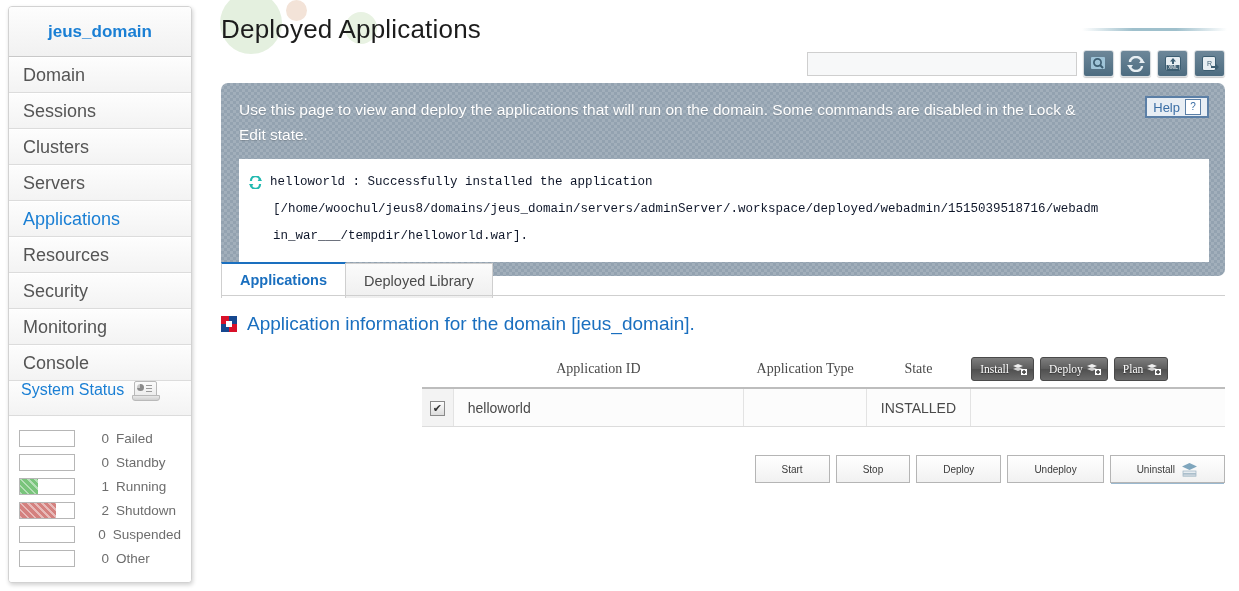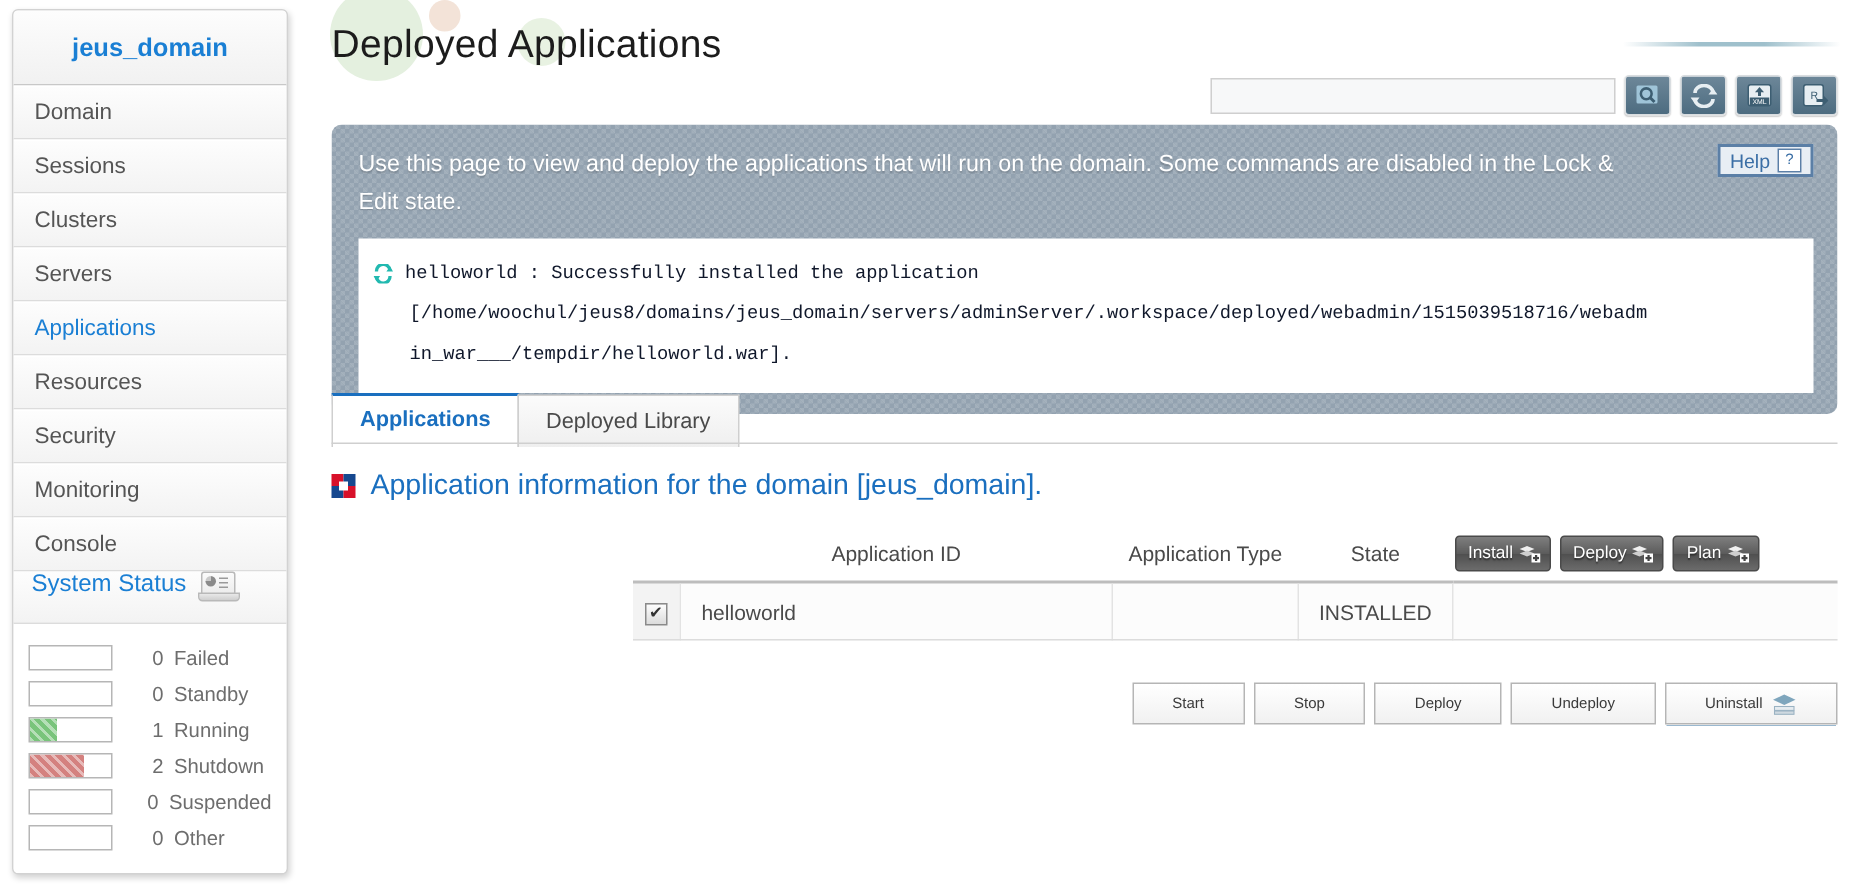--- a/index.html
+++ b/index.html
@@ -25,21 +25,21 @@
     height: 49px; line-height: 49px;
     text-align: center;
     font-size: 17px; font-weight: bold;
     color: #1a7fd4;
     background: linear-gradient(to bottom,#fdfdfd 0%, #f1f1f1 100%);
     border-bottom: 1px solid #c8c8c8;
   }
   .sb-item {
     height: 34px; line-height: 34px;
     padding-left: 14px;
-    font-size: 15px;
+    font-size: 18px;
     color: #555;
     background: linear-gradient(to bottom,#fdfdfd 0%, #f3f3f3 100%);
     border-bottom: 1px solid #dcdcdc;
     border-top: 1px solid #ffffff;
     cursor: pointer;
   }
   .sb-item.active { color: #1a7fd4; }
   .sb-status-head {
     height: 34px;
     padding-left: 12px;
@@ -210,20 +210,21 @@
   .section-title { font-size:19px; color:#1a6fbf; }
 
   
   .table-wrap { position:absolute; left:222px; top:351px; right:14px; }
   .tbl { width:100%; border-collapse: collapse; }
   .tbl th {
     font-weight: normal; font-size:14px; color:#4a4a4a;
     height: 34px; vertical-align: middle;
     border-bottom: 2px solid #bdbdbd;
     background:#ffffff;
+    font-family:Liberation Serif, serif;
   }
   .tbl td {
     height: 35px; font-size:14px; color:#4a4a4a;
     border-bottom:1px solid #dcdcdc;
     border-right:1px solid #e3e3e3;
     background:#fcfcfc;
   }
   .tbl td.chk { width:36px; text-align:center; background:#f3f3f3; }
   .tbl td.appid { padding-left:14px; }
   .tbl td.state { text-align:center; }

